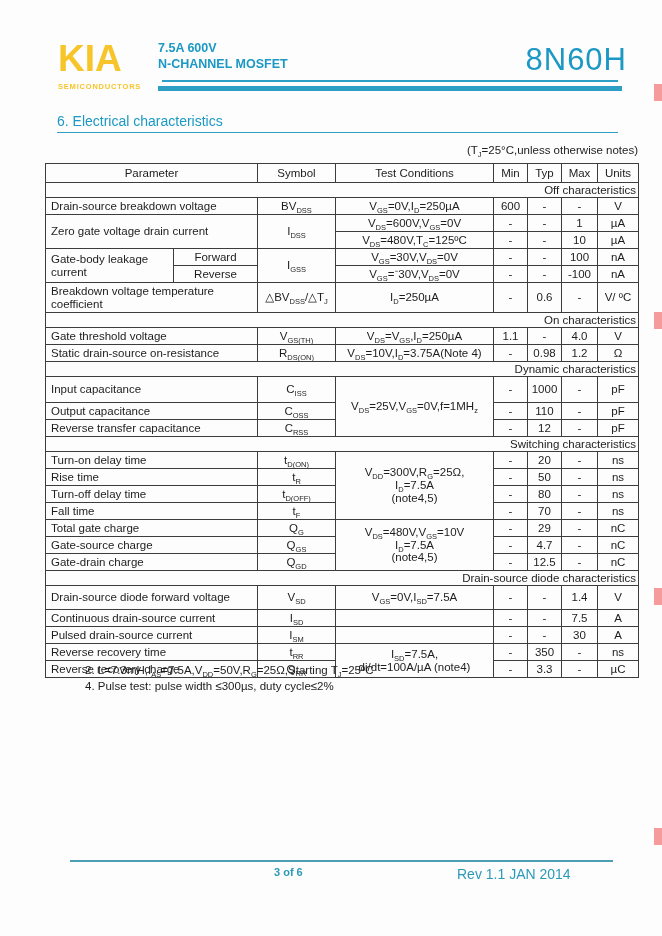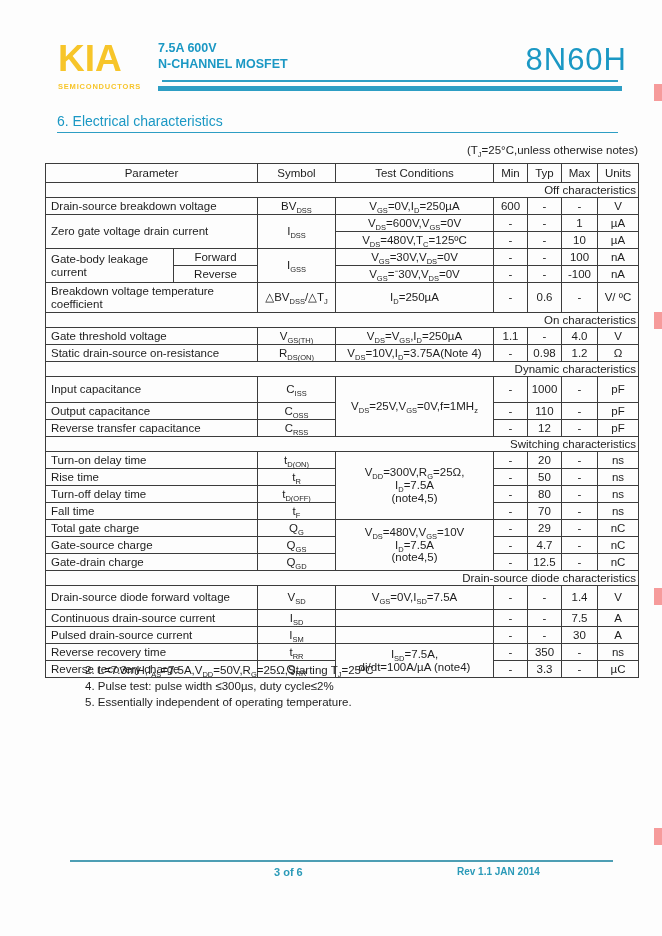--- a/index.html
+++ b/index.html
@@ -29,21 +29,21 @@
   .spec td.left { text-align:left; padding-left:5px; }
   .spec td.sec  { text-align:right; padding-left:5px; height:14px; }
   .spec td.wrap { word-break:break-all; }
   sub { font-size:7.5px; line-height:0; }
   
   .notes { position:absolute; left:58px; top:662px; font-size:11.5px; line-height:16px; }
   .note-line.indent { padding-left:27px; }
   
   .footer-line { position:absolute; left:70px; top:860px; width:543px; height:2px; background:#4D9EB4; }
   .footer-page { position:absolute; left:274px; top:866px; color:#2B9AB8; font-size:11px; font-weight:bold; }
-  .footer-rev  { position:absolute; left:457px; top:866px; color:#2B9AB8; font-size:10px; font-weight:bold; }
+  .footer-rev  { position:absolute; left:457px; top:866px; color:#2B9AB8; font-size:14px; font-weight:normal; }
   
   .edge-mark { position:absolute; right:0; width:8px; height:17px; background:#f48a8a; opacity:0.85; }
 </style>
 </head>
 <body>
 
 <div class="logo">
   <div class="logo-text">KIA</div>
   <div class="logo-sub">SEMICONDUCTORS</div>
 </div>
@@ -294,21 +294,20 @@
         <td>3.3</td>
         <td>-</td>
         <td>µC</td>
       </tr>
     </tbody>
 </table>
 
 <div class="notes">
     <div class="note-line indent">2. L=7.3mH,I<sub>AS</sub>=7.5A,V<sub>DD</sub>=50V,R<sub>G</sub>=25Ω,Starting T<sub>J</sub>=25ºC</div>
     <div class="note-line indent">4. Pulse test: pulse width ≤300µs, duty cycle≤2%</div>
-    <div class="note-line indent">5. Essentially independent of operating temperature.</div>
   </div>
 
 <div class="footer-line"></div>
 <div class="footer-page">3 of 6</div>
 <div class="footer-rev">Rev 1.1 JAN 2014</div>
 
 <div class="edge-mark" style="top:84px"></div>
 <div class="edge-mark" style="top:312px"></div>
 <div class="edge-mark" style="top:588px"></div>
 <div class="edge-mark" style="top:828px"></div>

